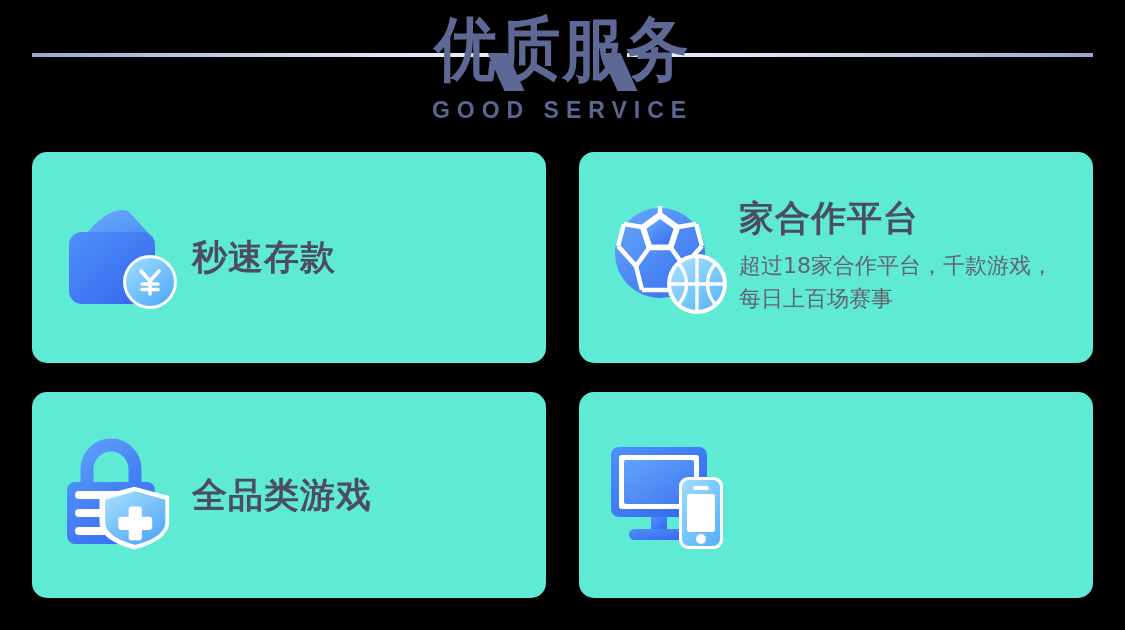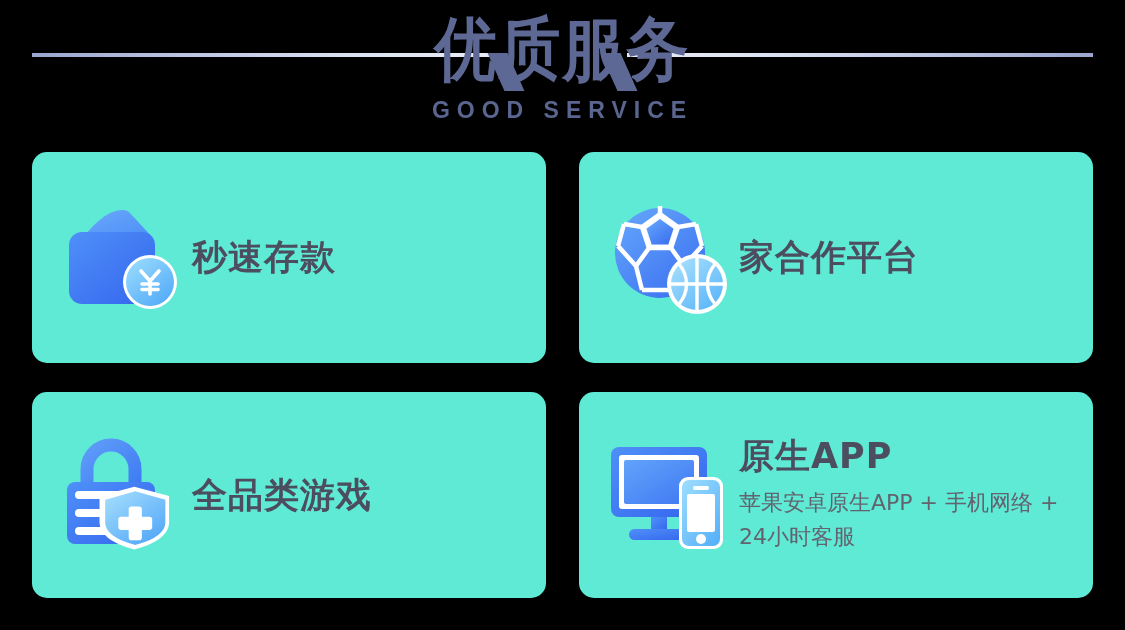--- a/index.html
+++ b/index.html
@@ -212,20 +212,21 @@
         <g stroke="#ffffff" stroke-width="3.4" fill="none">
           <path d="M89 58 L89 110"></path>
           <path d="M63 84 L115 84"></path>
           <path d="M71 64 C 81 76 81 92 71 104"></path>
           <path d="M107 64 C 97 76 97 92 107 104"></path>
         </g>
       </svg>
     </div>
     <div class="card-text">
       <div class="card-title">家合作平台</div>
+      <div class="card-desc wide">超过18家合作平台，千款游戏，每日上百场赛事</div>
     </div>
   </div>
 
   <div class="card">
     <div class="icon-wrap">
       <svg width="118" height="116" viewBox="0 0 118 116">
         <defs>
           <linearGradient id="l-body" x1="0" y1="0" x2="1" y2="1">
             <stop offset="0%" stop-color="#4e90f8"></stop>
             <stop offset="100%" stop-color="#3565ee"></stop>
@@ -289,19 +290,15 @@
         <rect x="44" y="78" width="16" height="14" fill="url(#m-frame)"></rect>
         <rect x="22" y="90" width="60" height="11" rx="5.5" fill="url(#m-frame)"></rect>
 
         <rect x="72" y="38" width="44" height="72" rx="9" fill="#ffffff"></rect>
         <rect x="75" y="41" width="38" height="66" rx="7" fill="url(#p-body)"></rect>
         <rect x="86" y="47" width="16" height="4" rx="2" fill="#ffffff"></rect>
         <rect x="80" y="55" width="28" height="38" rx="2" fill="#ffffff"></rect>
         <circle cx="94" cy="100" r="5" fill="#ffffff"></circle>
       </svg>
     </div>
-    <div class="card-text">
-      <div class="card-title">原生APP</div>
-      <div class="card-desc wide">苹果安卓原生APP + 手机网络 + 24小时客服</div>
-    </div>
   </div>
 
 </div>
 
 </body></html>

